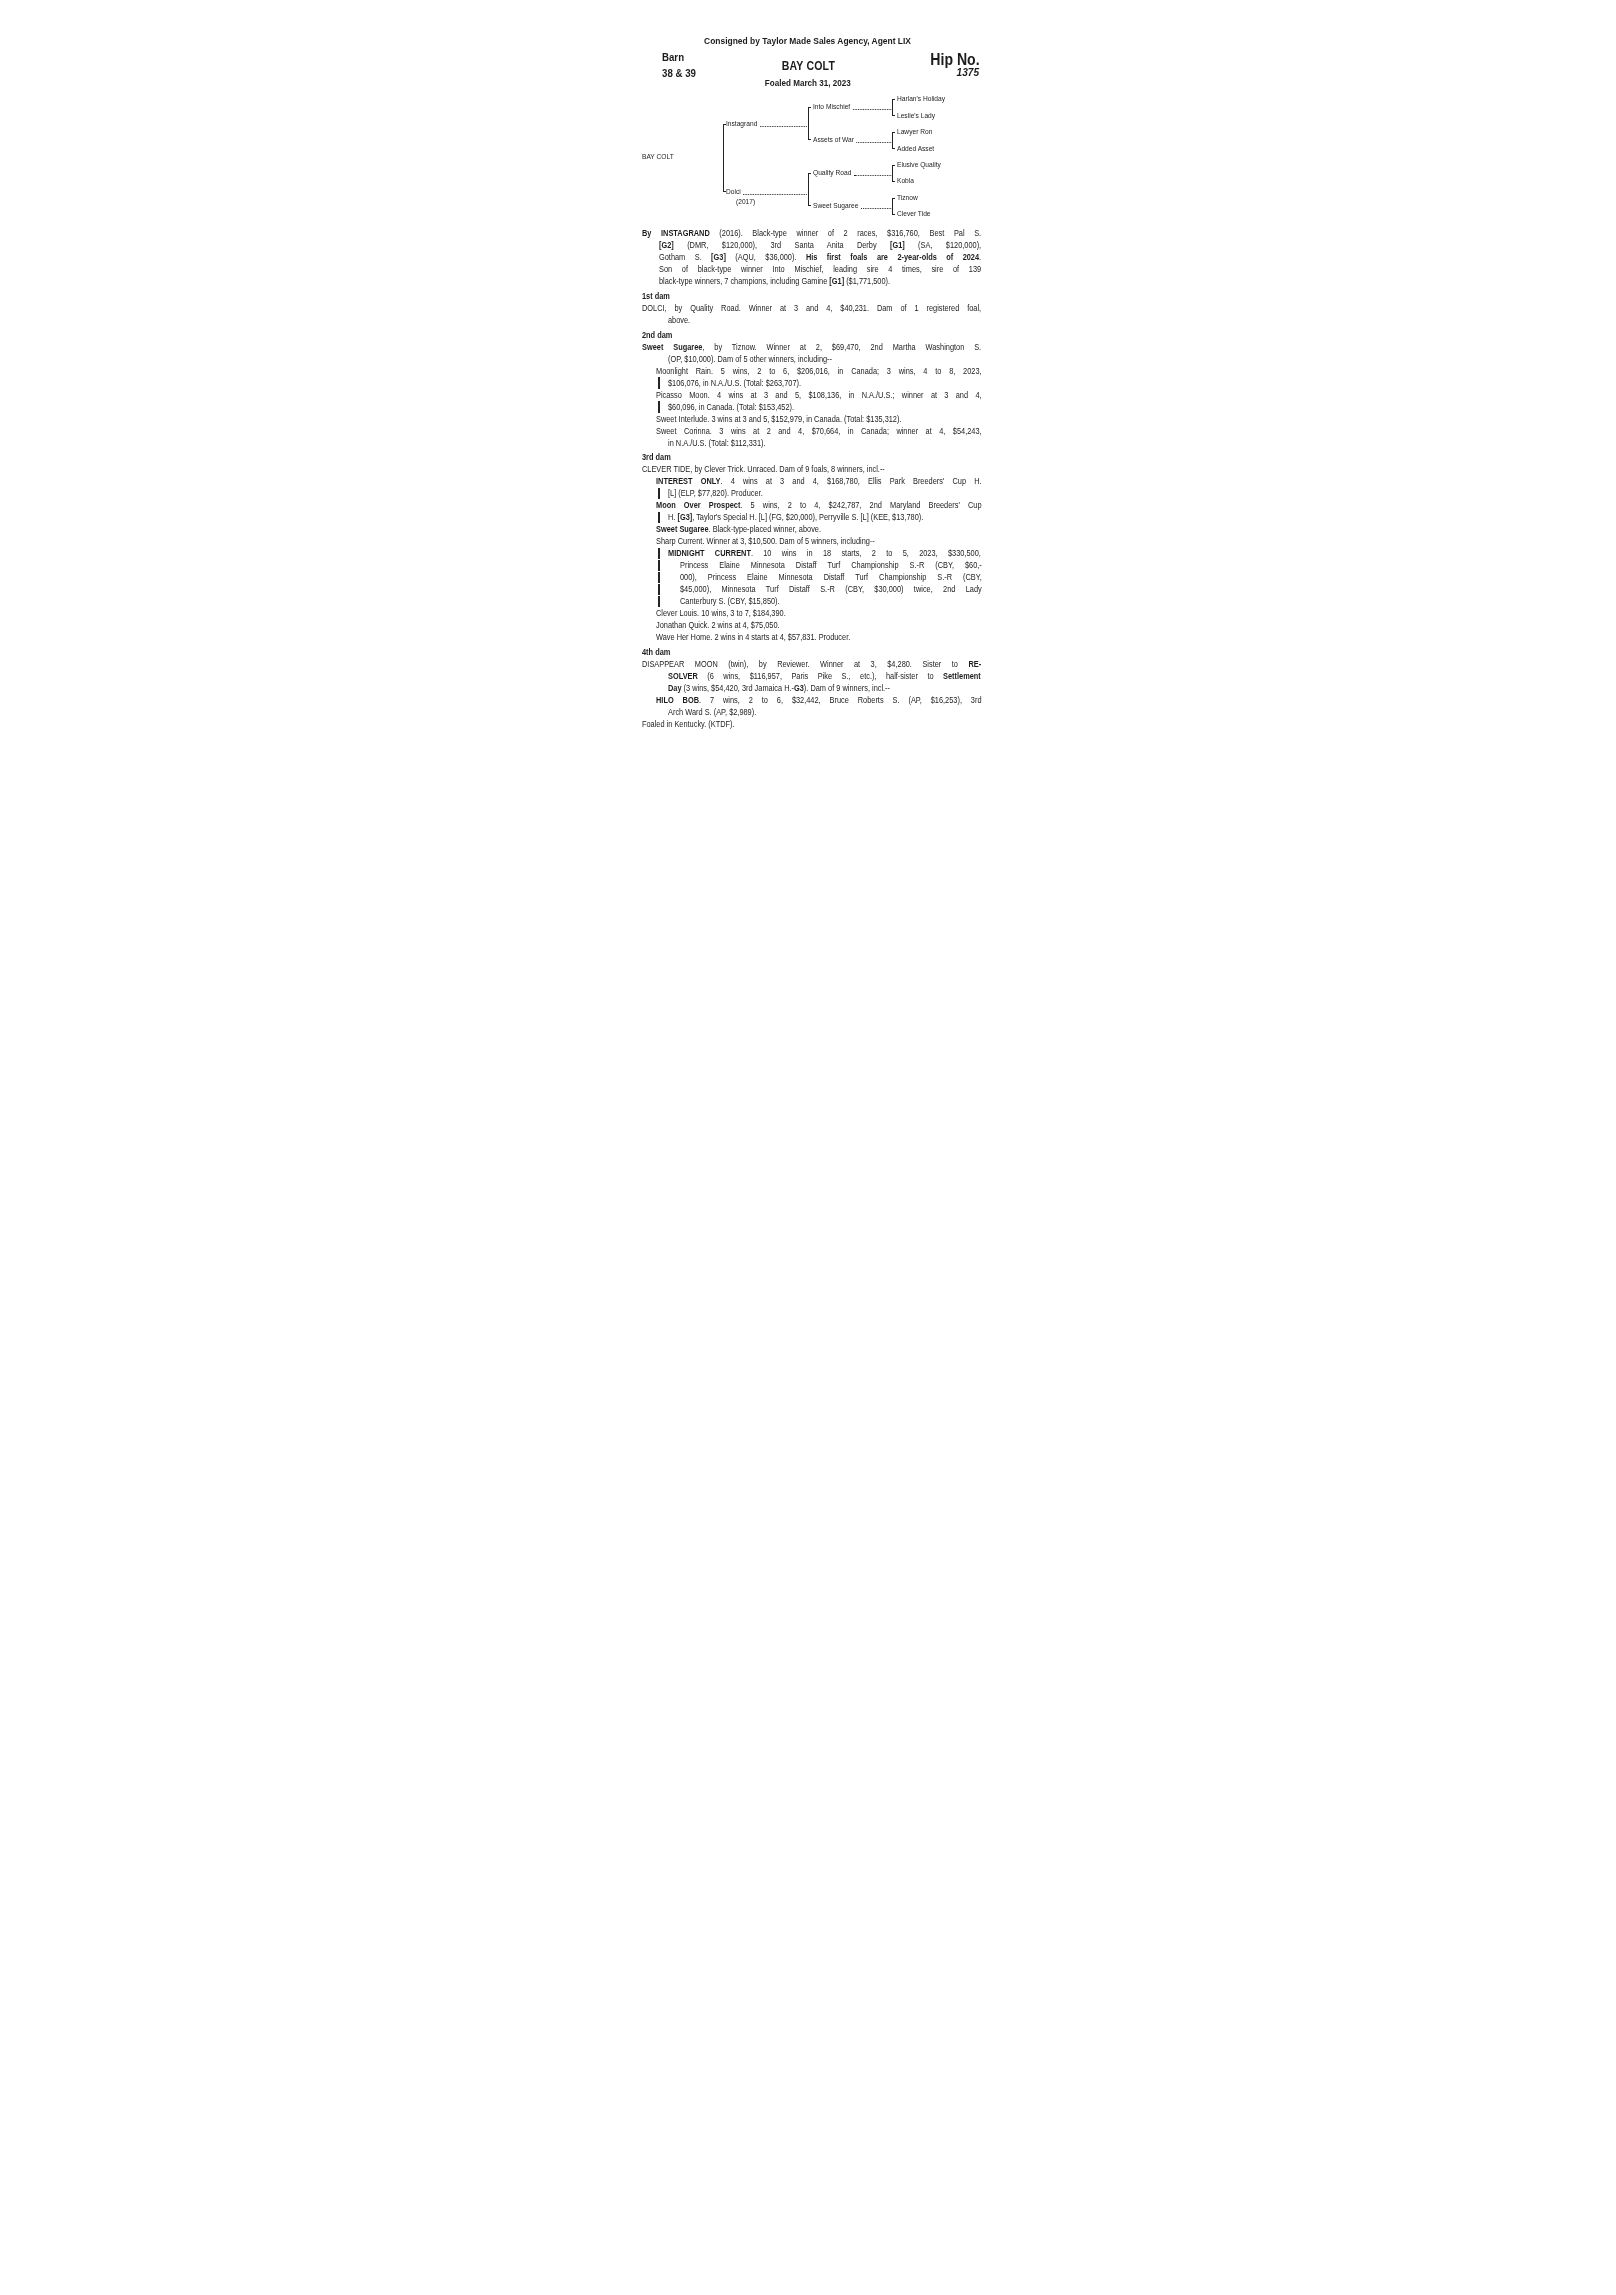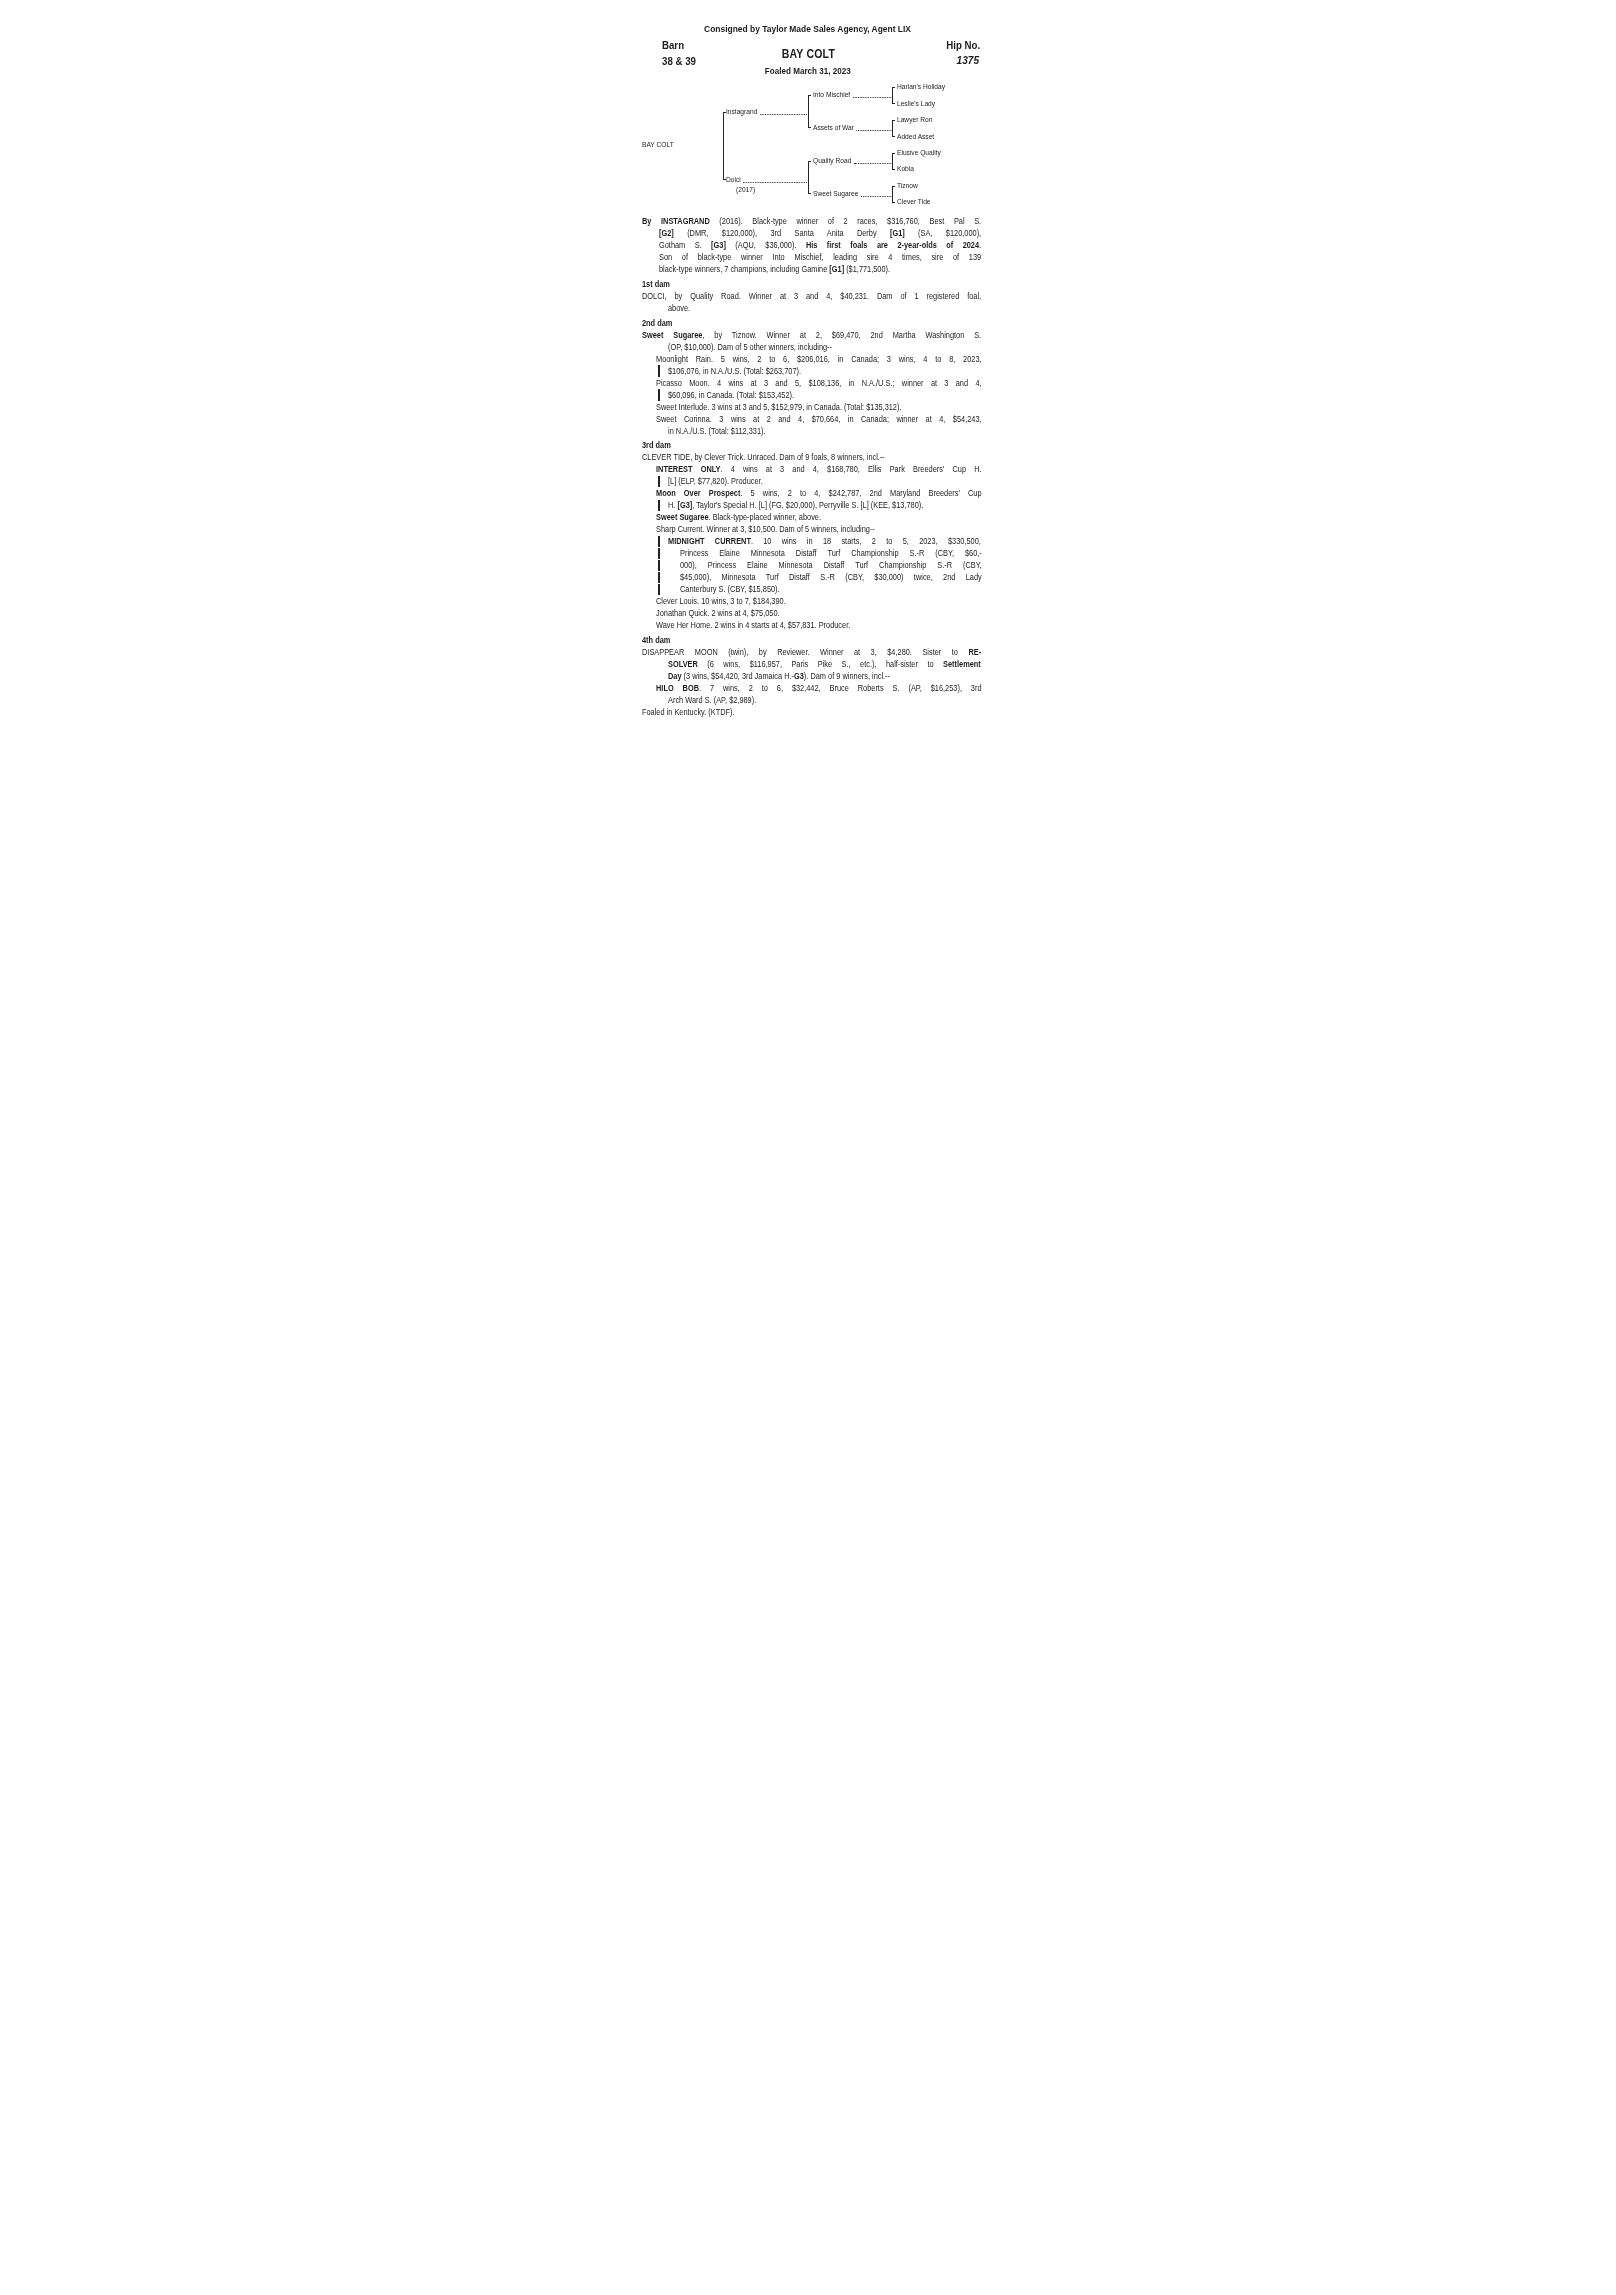--- a/index.html
+++ b/index.html
@@ -1,26 +1,26 @@
 <!DOCTYPE html>
 <html style="font-size:7.3px"><head>
 <meta charset="utf-8">
 <style>
   html,body{margin:0;padding:0;background:#ffffff;}
-  .page{position:relative;width:404px;height:807px;margin:0 auto;background:#fff;
+  .page{position:relative;width:404px;height:807px;margin:12px auto;background:#fff;
         font-family:"Liberation Sans","DejaVu Sans",sans-serif;color:#1c1c1e;overflow:hidden;}
   
   .center-row{position:absolute;left:0;width:100%;text-align:center;}
   .cond{display:inline-block;transform:scaleX(.88);transform-origin:50% 50%;white-space:nowrap;}
   .condL{display:inline-block;transform:scaleX(.88);transform-origin:0 50%;white-space:nowrap;}
   .consigned{top:23px;font-size:9.6px;font-weight:bold;}
   .corner{position:absolute;font-weight:bold;padding-left:20px;}
   .barn-label{left:36px;top:39px;font-size:11px;}
   .barn-value{left:36px;top:55px;font-size:11px;}
-  .hip-label{right:27.5px;top:39px;font-size:11px;text-align:right;}
+  .hip-label{right:27.5px;top:39px;font-size:16px;text-align:right;}
   .hip-value{right:29px;top:54px;font-size:11.5px;font-style:italic;text-align:left;}
   .title{top:47px;font-size:12px;font-weight:bold;letter-spacing:0.2px;}
   .foaled{top:66px;font-size:9.2px;font-weight:bold;}
   
   .pedigree{position:absolute;left:0;top:0;width:100%;height:216px;}
   .pn{position:absolute;font-size:7.8px;line-height:8.3px;height:8.3px;transform:scaleX(.85);
       transform-origin:0 50%;white-space:nowrap;}
   .pnode{position:absolute;display:flex;align-items:flex-end;height:8.3px;font-size:7.8px;line-height:8.3px;
          transform:scaleX(.85);transform-origin:0 50%;white-space:nowrap;}
   .lead{flex:1 1 auto;border-bottom:0.9px dotted #242426;margin:0 0 1.4px 2.8px;height:0;}

